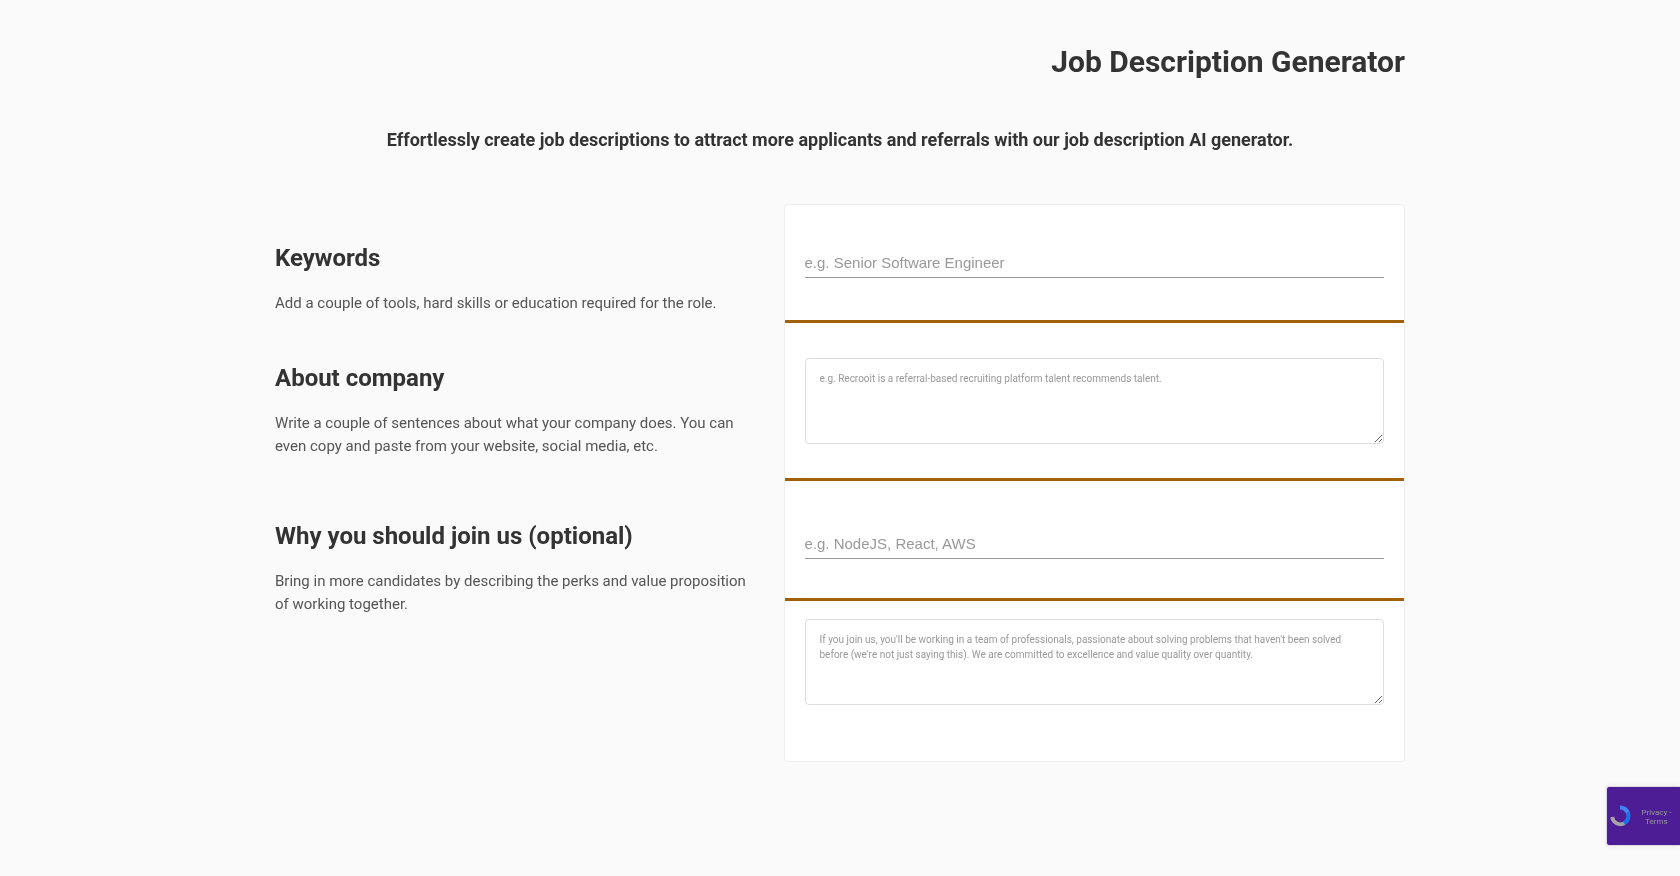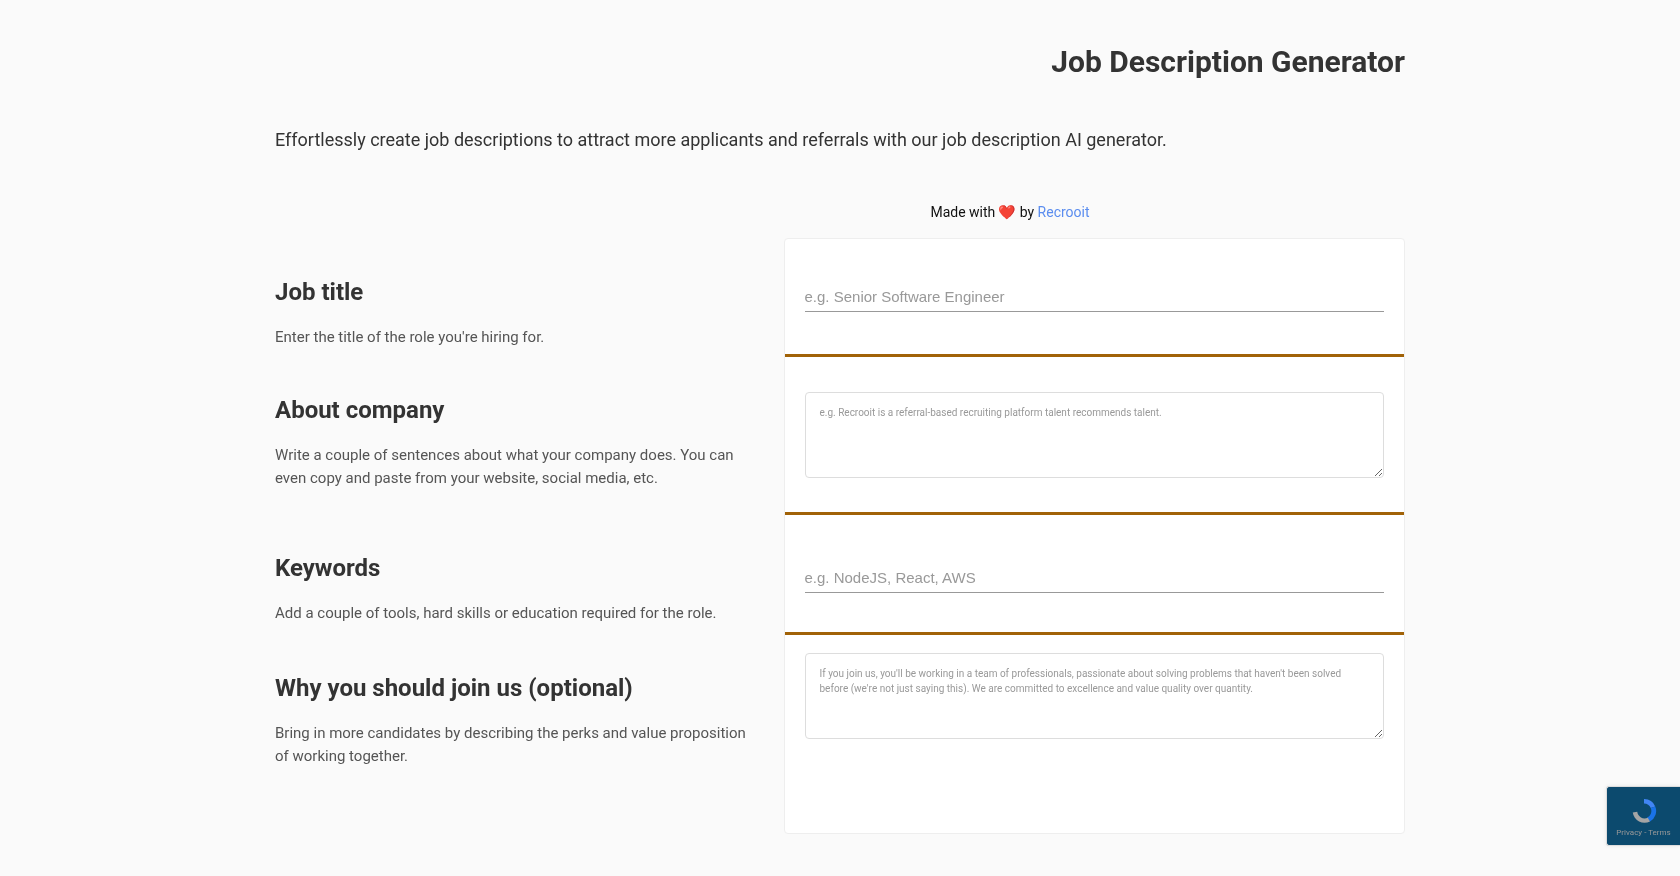--- a/index.html
+++ b/index.html
@@ -16,22 +16,23 @@
   }
   .page-title {
     text-align: right;
     font-size: 30px;
     font-weight: 700;
     color: #333;
     padding-top: 44px;
     padding-bottom: 50px;
   }
   .subtitle {
+    text-align: center;
     font-size: 18px;
-    font-weight: 400;
+    font-weight: 700;
     color: #333;
     padding-bottom: 54px;
   }
   .made-with {
     text-align: center;
     font-size: 14px;
     color: #111;
     padding-bottom: 18px;
     padding-left: 340px;
   }
@@ -102,59 +103,52 @@
   .input-section.is-0 { height: 118px; display:flex; align-items:center;}
   .input-section.is-1 { height: 158px; display:flex; align-items:center;}
   .input-section.is-2 { height: 120px; display:flex; align-items:flex-start;}
   .input-section.is-3 { height: 160px; display:flex; align-items:flex-start; padding-top:18px; border-bottom:none;}
   .recaptcha {
     position: fixed;
     bottom: 30px;
     right: 0;
     width: 74px;
     height: 60px;
-    background: #0c4a6e;
+    background: #4c1d95;
     border: 1px solid #ddd;
     border-right: none;
     border-radius: 3px 0 0 3px;
     box-shadow: 0 0 4px rgba(0,0,0,0.08);
     display: flex;
-    flex-direction: column;
+    flex-direction: row;
     align-items: center;
     justify-content: center;
     font-size: 8px;
     color: #888;
     text-align: center;
   }
   .recaptcha svg { width: 30px; height: 30px; }
   .recaptcha .rc-text { font-size: 8px; margin-top: 2px; color:#999; }
 </style>
 </head>
 <body>
 
 <div class="container">
   <h1 class="page-title">Job Description Generator</h1>
   <p class="subtitle">Effortlessly create job descriptions to attract more applicants and referrals with our job description AI generator.</p>
-  <p class="made-with">
-    <span>Made with </span><span class="heart">❤️</span><span> by </span><a class="link">Recrooit</a>
-  </p>
 
   <div class="form-wrap">
     <div class="labels-col">
-      <div class="label-block lb-0">
-        <h2>Job title</h2>
-        <p>Enter the title of the role you're hiring for.</p>
+      <div class="label-block lb-2">
+        <h2>Keywords</h2>
+        <p>Add a couple of tools, hard skills or education required for the role.</p>
       </div>
       <div class="label-block lb-1">
         <h2>About company</h2>
         <p>Write a couple of sentences about what your company does. You can even copy and paste from your website, social media, etc.</p>
-      </div>
-      <div class="label-block lb-2">
-        <h2>Keywords</h2>
-        <p>Add a couple of tools, hard skills or education required for the role.</p>
       </div>
       <div class="label-block lb-3">
         <h2>Why you should join us (optional)</h2>
         <p>Bring in more candidates by describing the perks and value proposition of working together.</p>
       </div>
     </div>
 
     <div class="inputs-col">
       <div class="input-section is-0">
         <input type="text" class="text-input" placeholder="e.g. Senior Software Engineer" style="">

